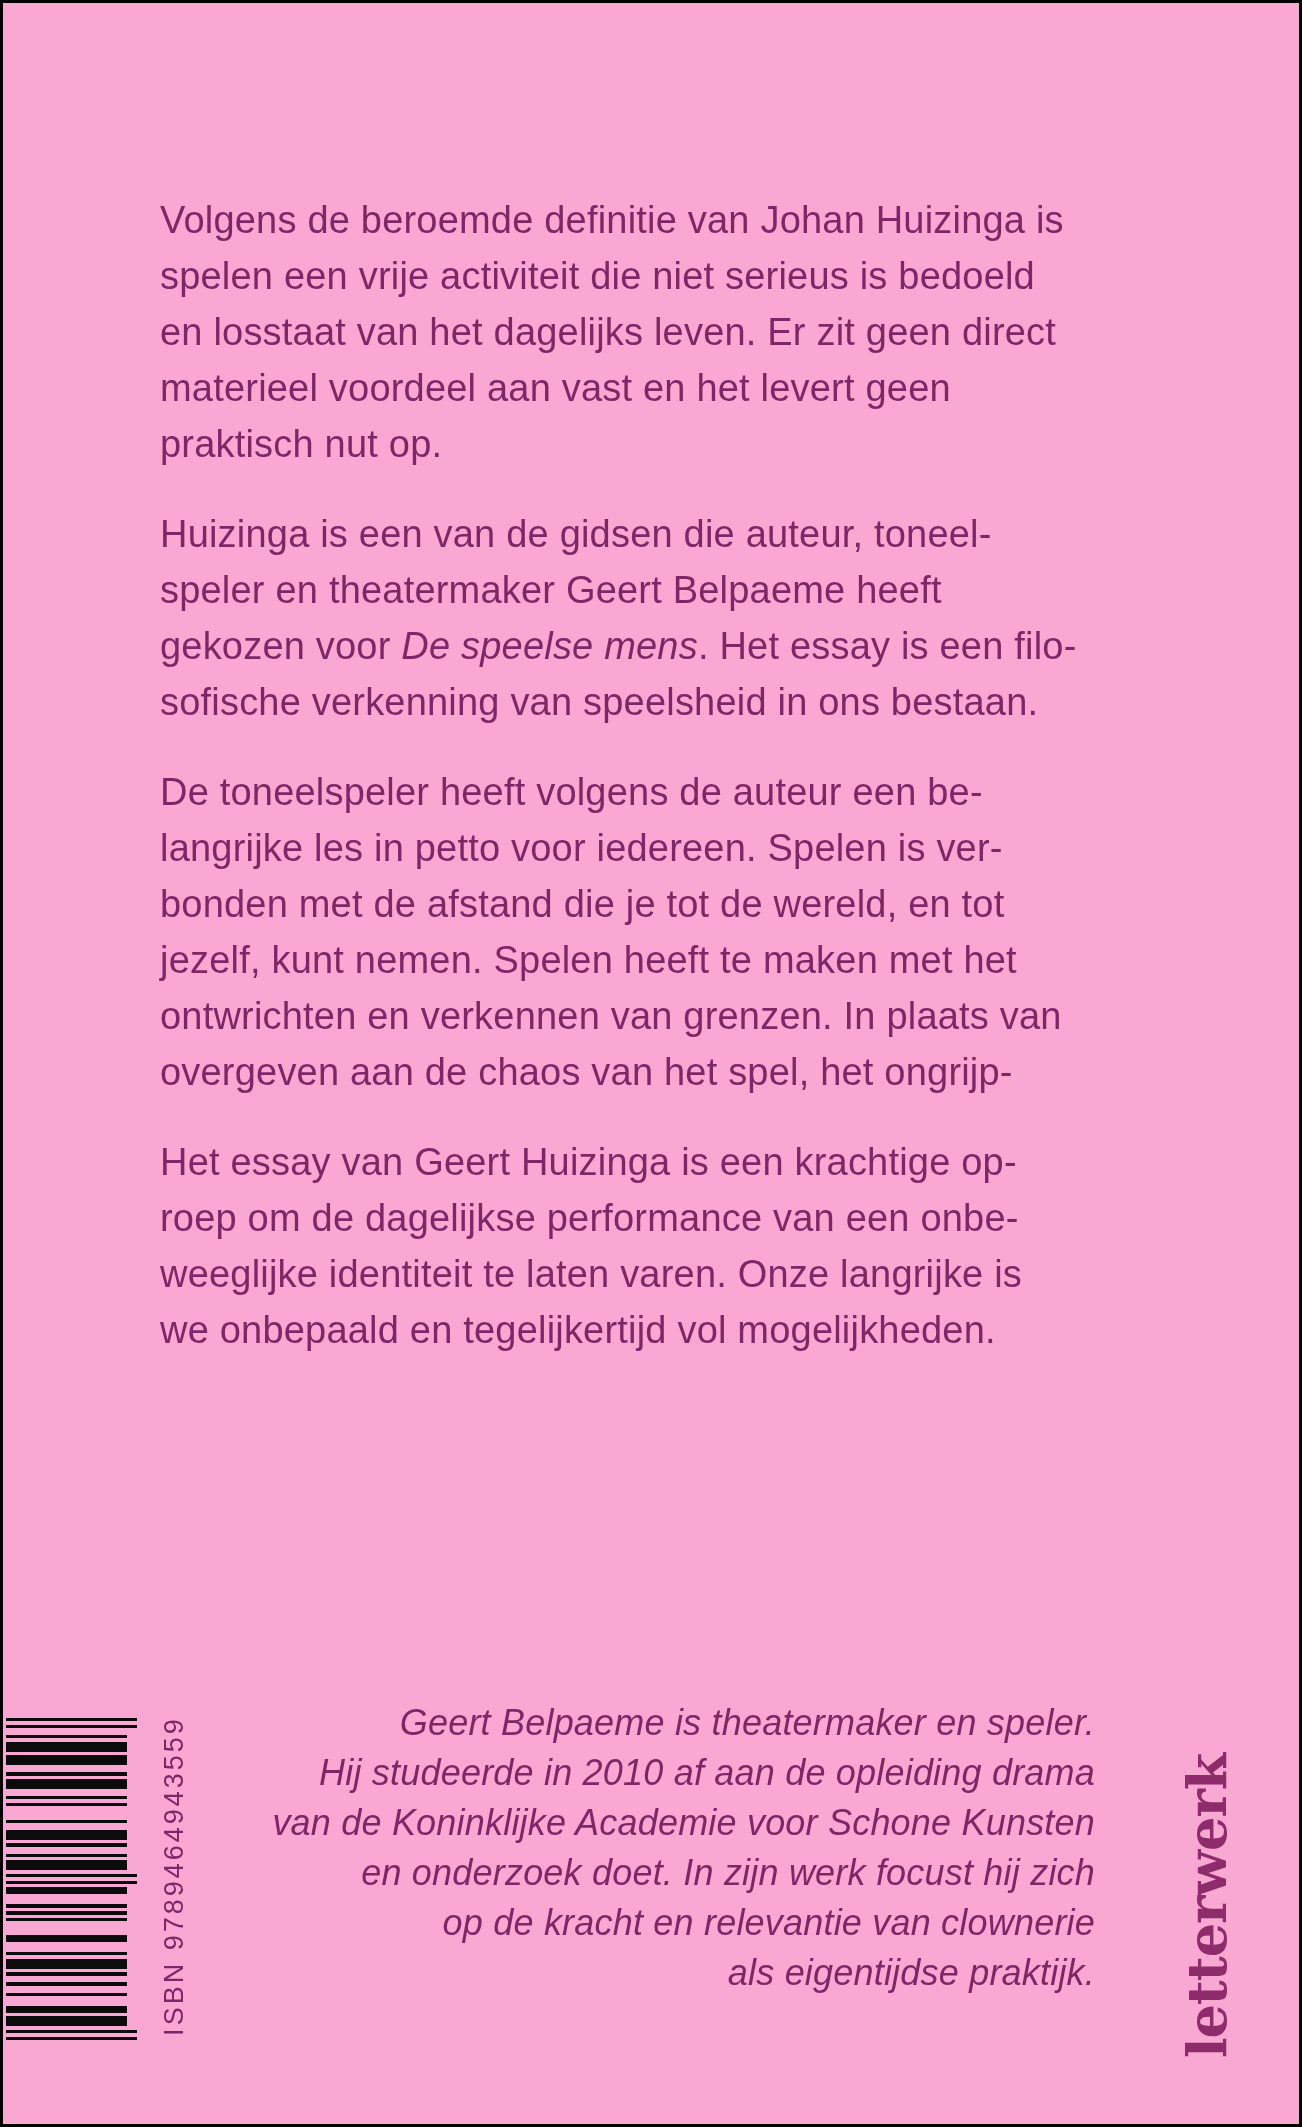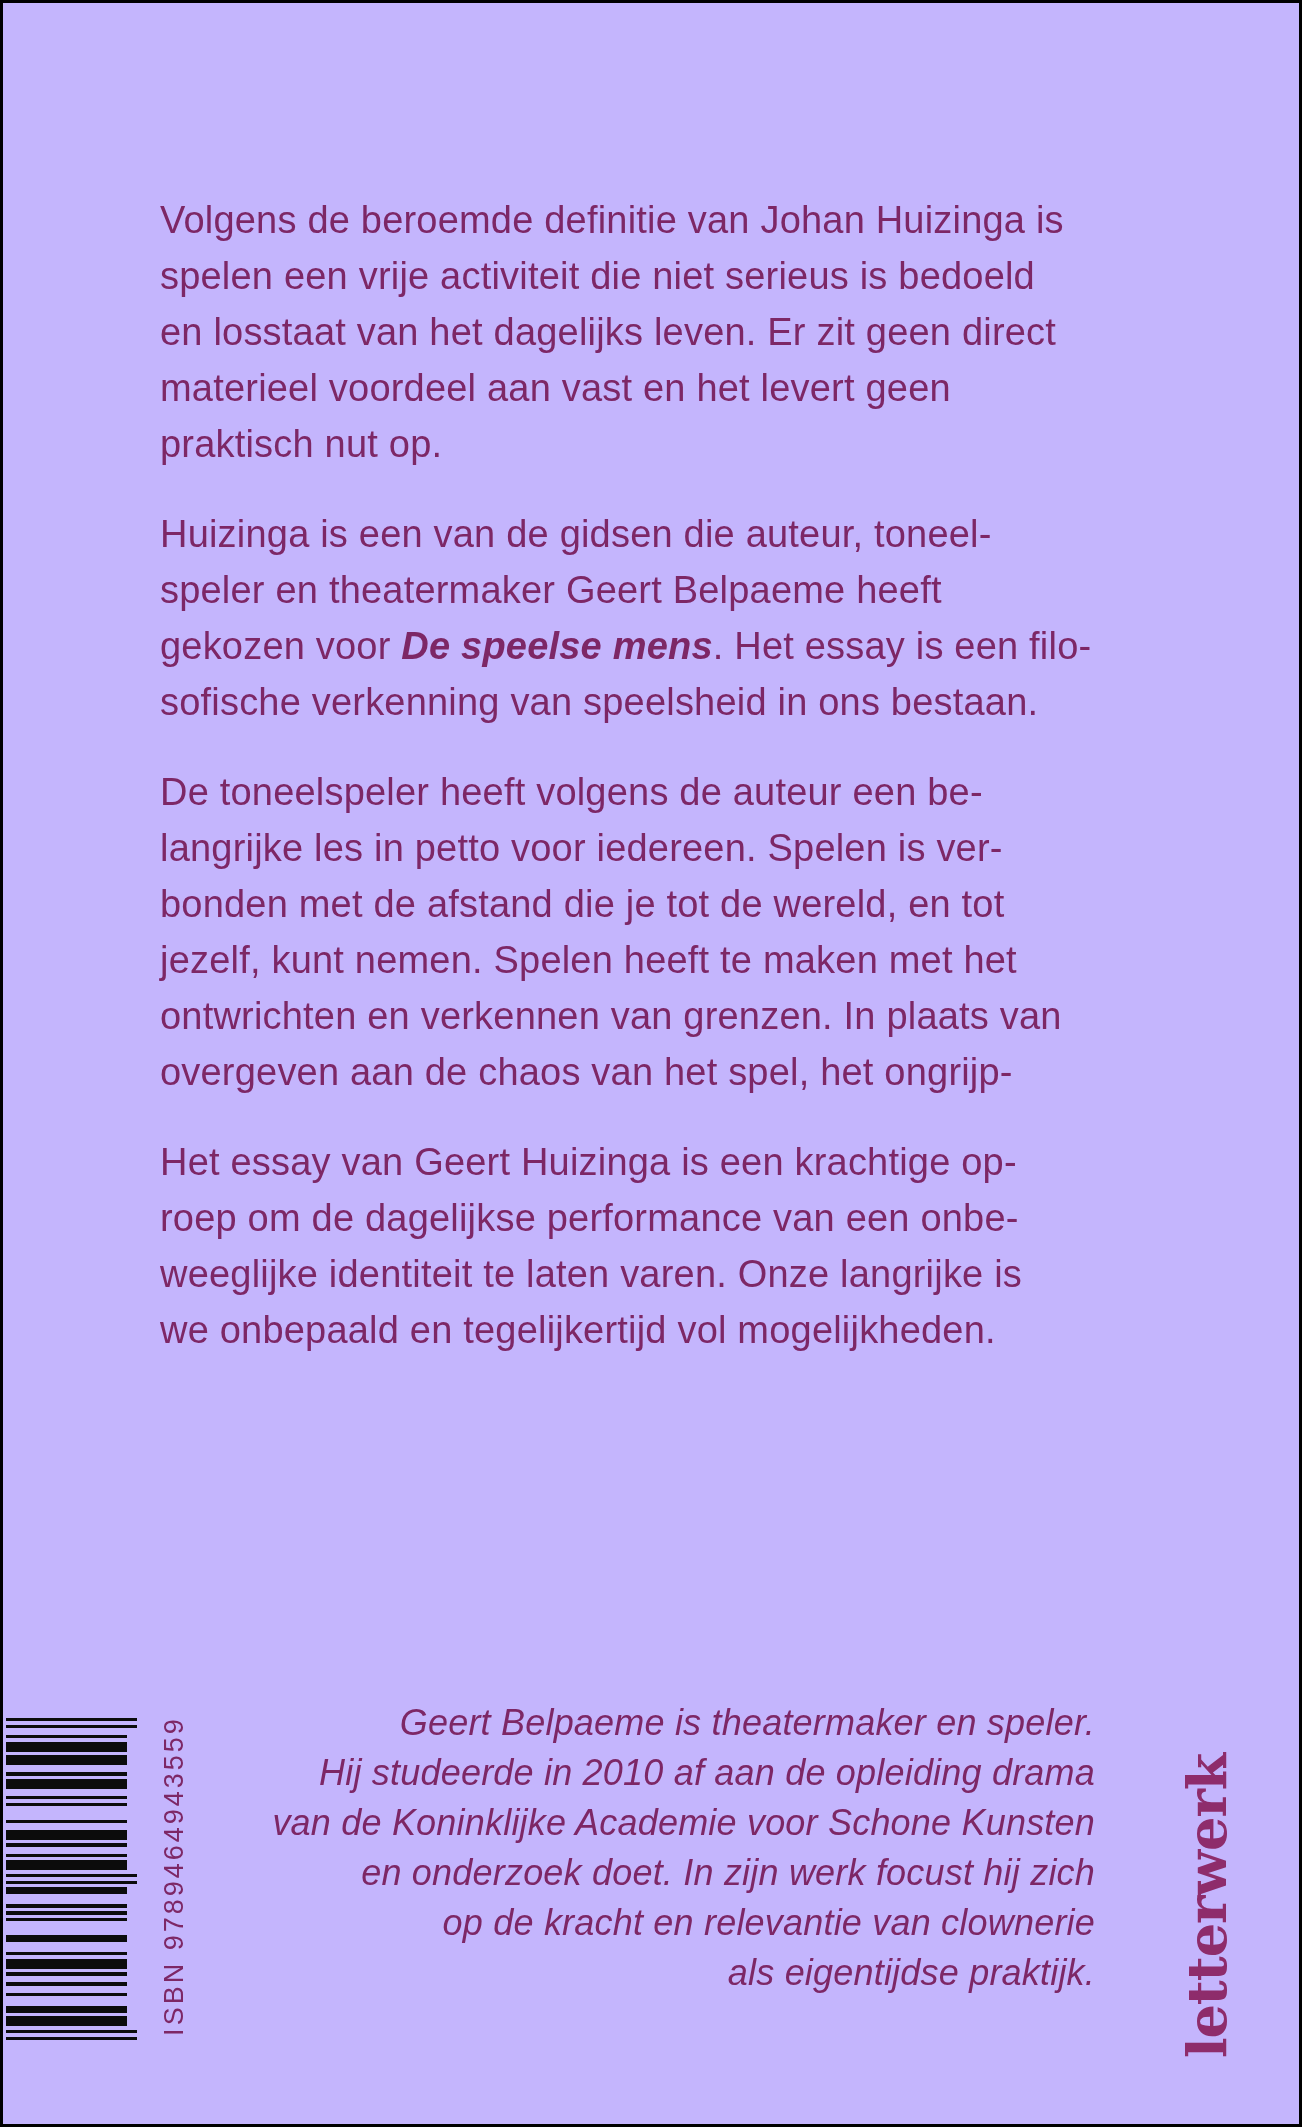--- a/index.html
+++ b/index.html
@@ -13,21 +13,21 @@
     font-family:"Liberation Sans", sans-serif;
   }
   
   .blurb {
     position:absolute; left:157px; top:189px; width:1010px;
     color:var(--ink); font-size:38px; line-height:56px;
     letter-spacing:0.2px;
   }
   .blurb p { margin:0 0 34px 0; }
   .blurb .line { display:block; white-space:nowrap; }
-  .blurb em { font-style:italic;font-weight:bold; }
+  .blurb em { font-style:italic; }
   
   .bio {
     position:absolute; right:204px; top:1695px; width:920px;
     text-align:right; color:var(--ink);
     font-style:italic; font-size:36px; line-height:50px;
     letter-spacing:0.2px;
   }
   .bio .line { display:block; white-space:nowrap; }
   
   .barcode {
@@ -52,21 +52,21 @@
     text-align:center; line-height:64px;
     font-family:"DejaVu Serif", serif; font-weight:bold; font-size:54px;
     letter-spacing:-1px;
     color:var(--logo);
     white-space:nowrap;
   }
 </style>
 </head>
 <body>
 
-<div class="cover" style="--ink: #7d2766; --logo: #8e2c6b; background: #c4b5fd;">
+<div class="cover" style="--ink: #7d2766; --logo: #8e2c6b; background: #f9a8d4;">
   <div class="blurb">
       <p>
         <span class="line"><span>Volgens de beroemde definitie van Johan Huizinga is</span></span>
         <span class="line"><span>spelen een vrije activiteit die niet serieus is bedoeld</span></span>
         <span class="line"><span>en losstaat van het dagelijks leven. Er zit geen direct</span></span>
         <span class="line"><span>materieel voordeel aan vast en het levert geen</span></span>
         <span class="line"><span>praktisch nut op.</span></span>
       </p>
       <p>
         <span class="line"><span>Huizinga is een van de gidsen die auteur, toneel-</span></span>

